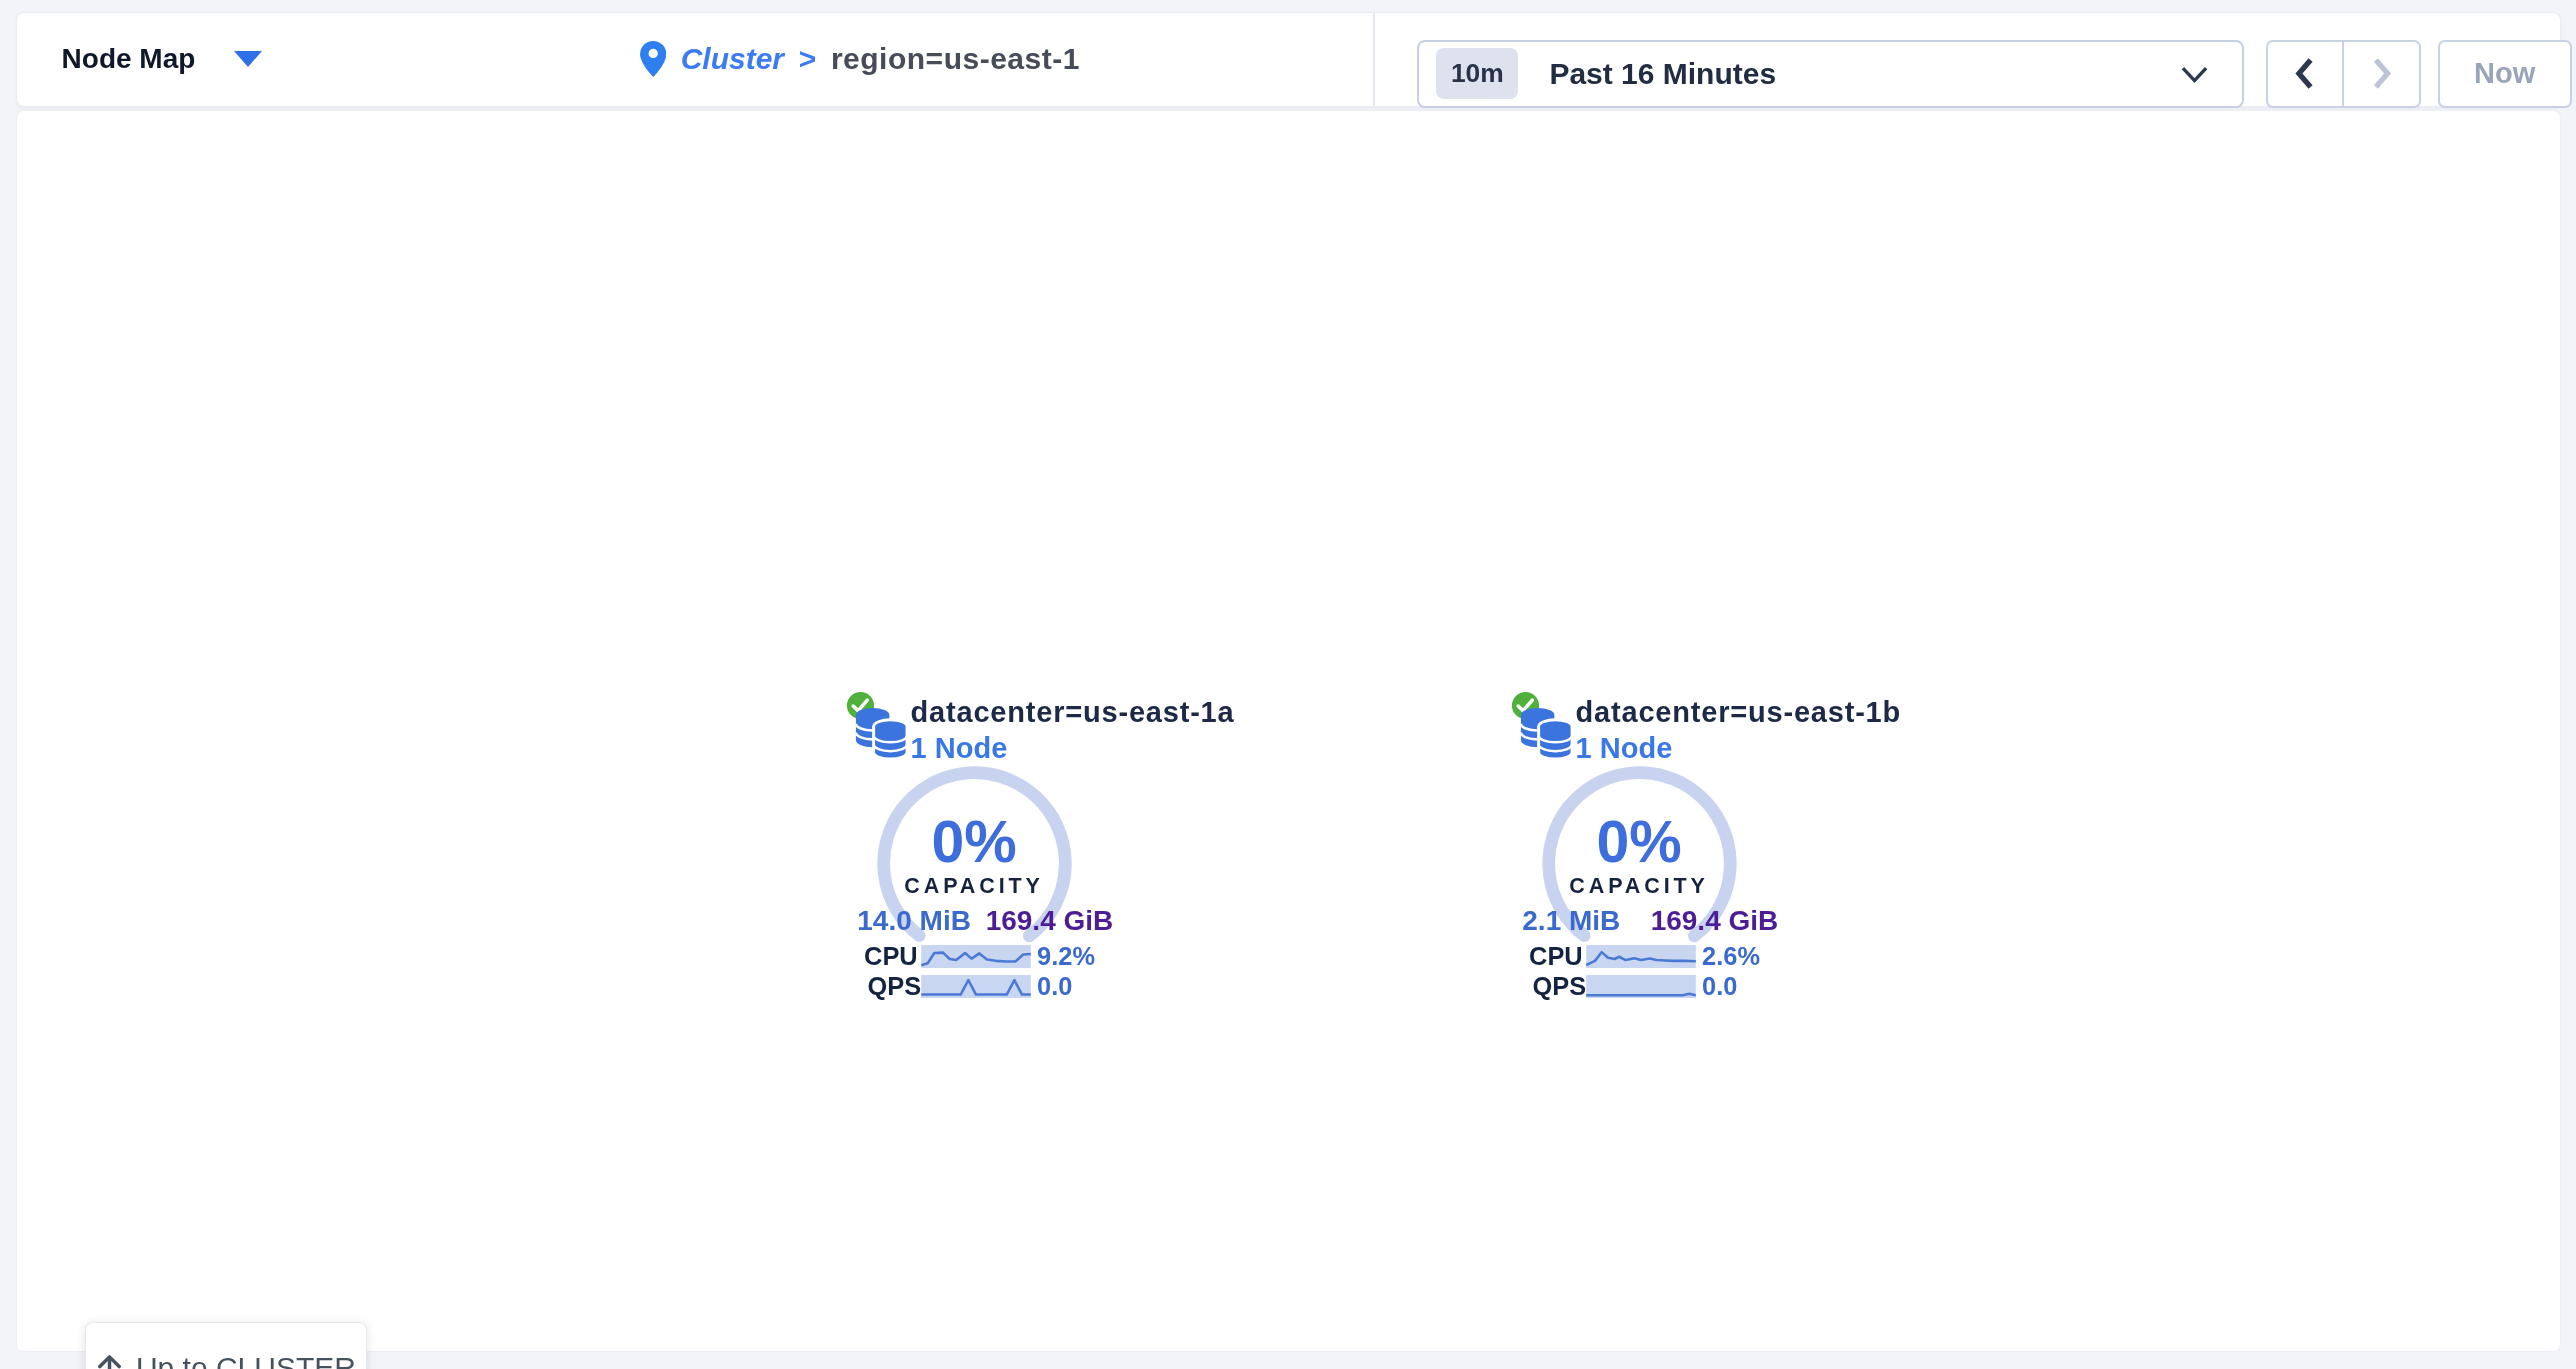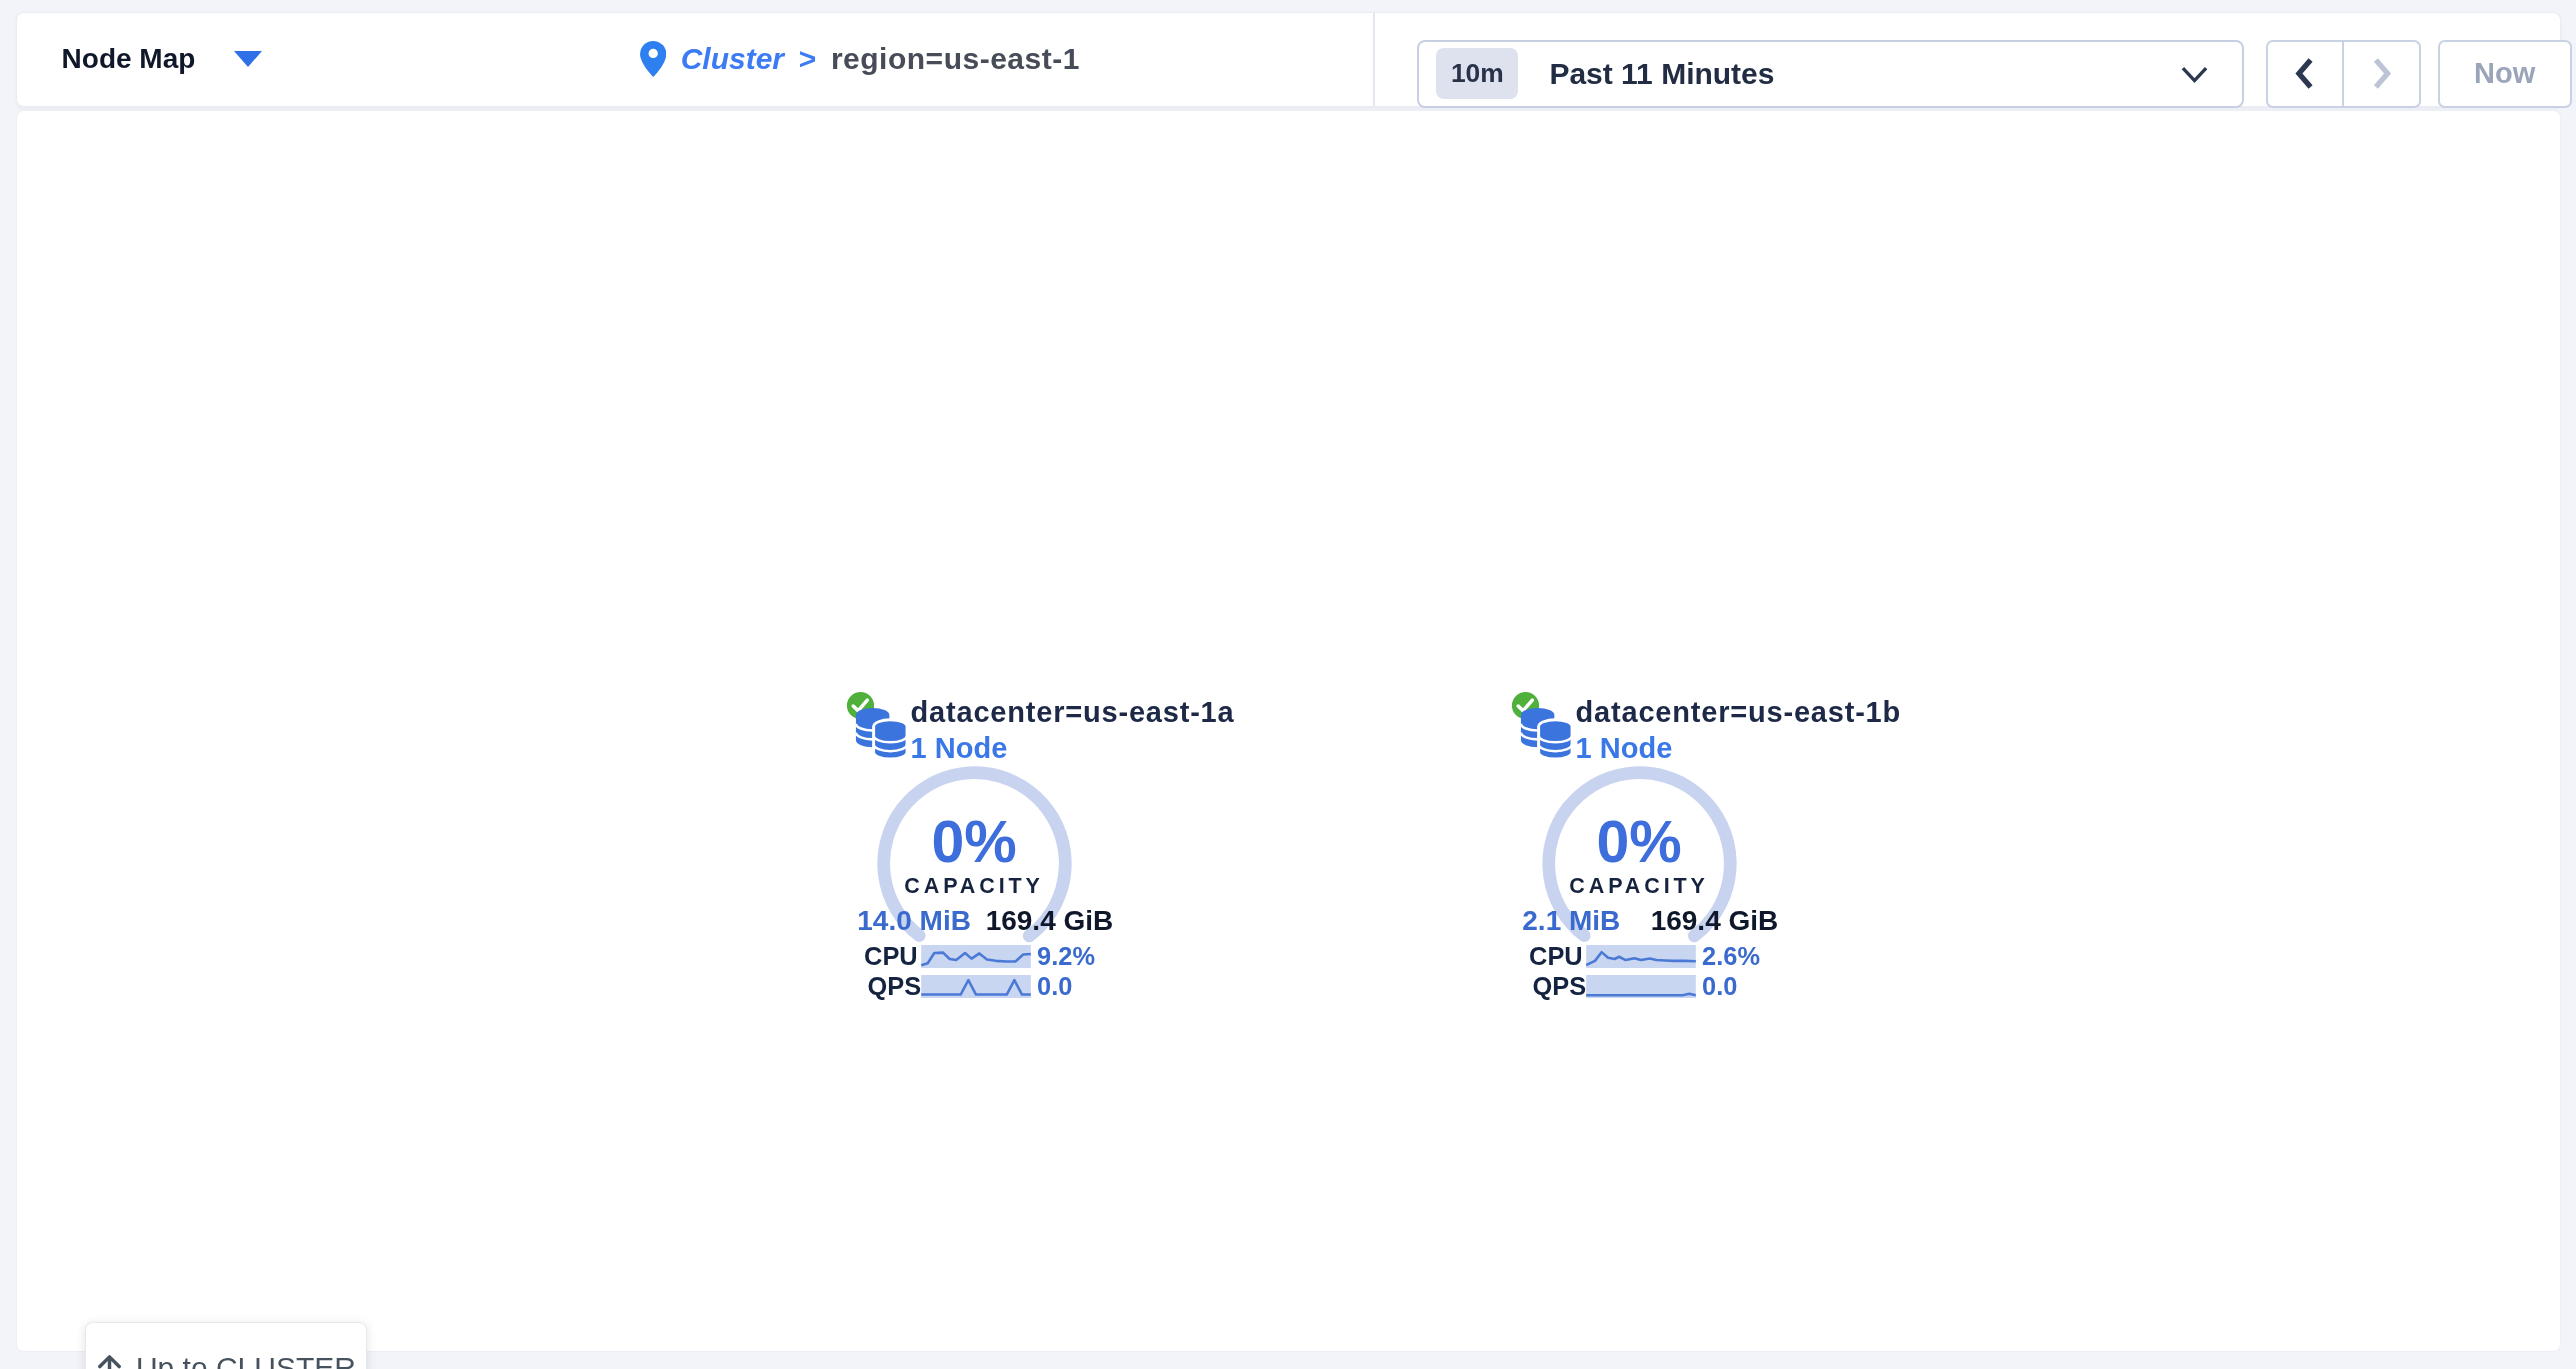--- a/index.html
+++ b/index.html
@@ -97,21 +97,21 @@
     position: absolute; left: 0; top: 113px; width: 100%; text-align: center;
     font-size: 21.5px; font-weight: 700; letter-spacing: 3.9px; color: #16233f;
   }
 
   .cap-row {
     position: absolute; left: 14.7px; top: 217px; width: 256px;
     display: flex; justify-content: space-between; align-items: baseline;
     font-size: 28px; font-weight: 600;
   }
   .cap-used  { color: #3a6ace; }
-  .cap-total { color: #0f172a; }
+  .cap-total { color: #4c1d95; }
 
   .metric-row { position: absolute; left: 21.5px; height: 25.4px; display: flex; align-items: center; }
   .metric-row.r0 { top: 256px; }
   .metric-row.r1 { top: 286px; text-align: right; }
   .metric-label { width: 57px; font-size: 25.4px; font-weight: 700; color: #14233f; }
   .metric-spark { width: 110px; height: 23.5px; display: block; }
   .metric-value { margin-left: 6px; font-size: 25.4px; font-weight: 700; color: #3a6ace; }
 
   
   .up-button {
@@ -139,21 +139,21 @@
     </svg>
     <span class="crumb-root">Cluster</span>
     <span class="crumb-sep">&gt;</span>
     <span class="crumb-current">region=us-east-1</span>
   </div>
 
   <div class="header-divider"></div>
 
   <div class="time-picker">
     <span class="time-badge">10m</span>
-    <span class="time-label">Past 11 Minutes</span>
+    <span class="time-label">Past 16 Minutes</span>
     <svg class="time-chevron" width="29" height="19.6" viewBox="0 0 30 20">
       <polyline points="3,3 15,16 27,3" fill="none" stroke="#2c3850" stroke-width="3.5"></polyline>
     </svg>
   </div>
 
   <div class="nav-arrows">
     <div class="nav-btn prev">
       <svg width="23.5" height="35" viewBox="0 0 24 36">
         <polyline points="18,4 6,18 18,32" fill="none" stroke="#2b3850" stroke-width="5.5"></polyline>
       </svg>

